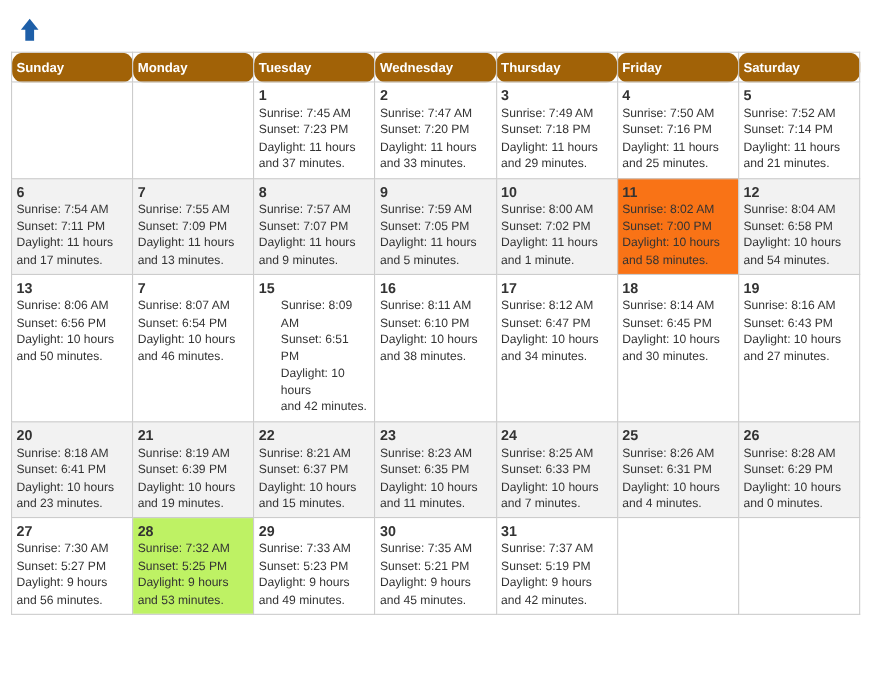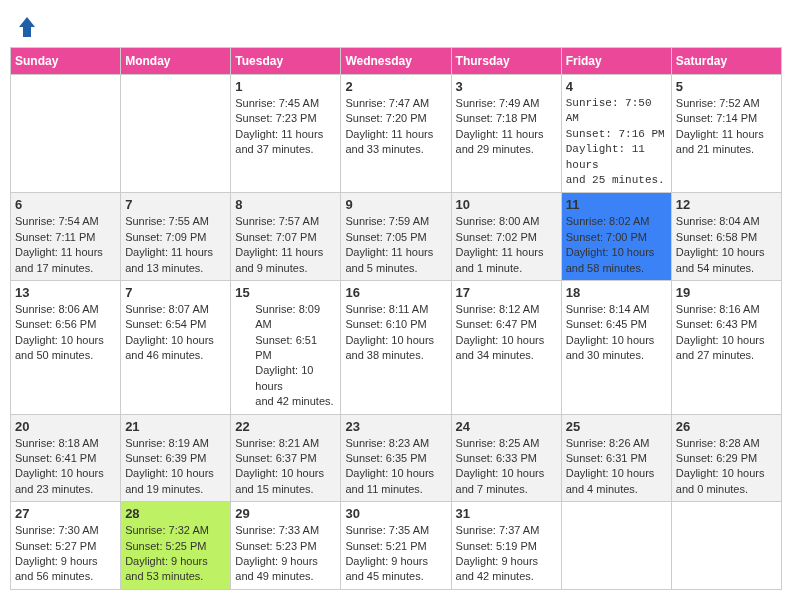--- a/index.html
+++ b/index.html
@@ -89,21 +89,22 @@
     .empty-cell {
       background: #f9f9f9;
     }
     tr:nth-child(even) td {
       background-color: #f2f2f2;
     }
     tr:nth-child(odd) td {
       background-color: #ffffff;
     }
     .calendar thead tr th {
-      background-color: #ec4899;
+      background-color: #a16207;
+      border-radius: 10px;
     }
   </style>
 </head>
 <body>
 
 <div class="header">
   <div class="logo">
     <div class="logo-text">
       <span style="display:flex; align-items:center;">
         <span class="logo-general"></span>
@@ -152,21 +153,21 @@
         </td>
         <td style="background-color: rgb(255, 255, 255);">
           <span class="day-number">3</span>
           <div class="day-info" style="white-space: pre-line;">Sunrise: 7:49 AM
 Sunset: 7:18 PM
 Daylight: 11 hours
 and 29 minutes.</div>
         </td>
         <td style="background-color: rgb(255, 255, 255);">
           <span class="day-number">4</span>
-          <div class="day-info" style="white-space: pre-line; font-family: Liberation Mono, monospace;">Sunrise: 7:50 AM
+          <div class="day-info" style="white-space: pre-line;">Sunrise: 7:50 AM
 Sunset: 7:16 PM
 Daylight: 11 hours
 and 25 minutes.</div>
         </td>
         <td style="background-color: rgb(255, 255, 255);">
           <span class="day-number">5</span>
           <div class="day-info" style="white-space: pre-line;">Sunrise: 7:52 AM
 Sunset: 7:14 PM
 Daylight: 11 hours
 and 21 minutes.</div>
@@ -201,21 +202,21 @@
 Daylight: 11 hours
 and 5 minutes.</div>
         </td>
         <td style="background-color: rgb(242, 242, 242);">
           <span class="day-number">10</span>
           <div class="day-info" style="white-space: pre-line;">Sunrise: 8:00 AM
 Sunset: 7:02 PM
 Daylight: 11 hours
 and 1 minute.</div>
         </td>
-        <td style="background-color: #3b82f6; margin-top: 48px;">
+        <td style="background-color: #f97316; margin-top: 48px;">
           <span class="day-number">11</span>
           <div class="day-info" style="white-space: pre-line;">Sunrise: 8:02 AM
 Sunset: 7:00 PM
 Daylight: 10 hours
 and 58 minutes.</div>
         </td>
         <td style="background-color: rgb(242, 242, 242);">
           <span class="day-number">12</span>
           <div class="day-info" style="white-space: pre-line;">Sunrise: 8:04 AM
 Sunset: 6:58 PM

